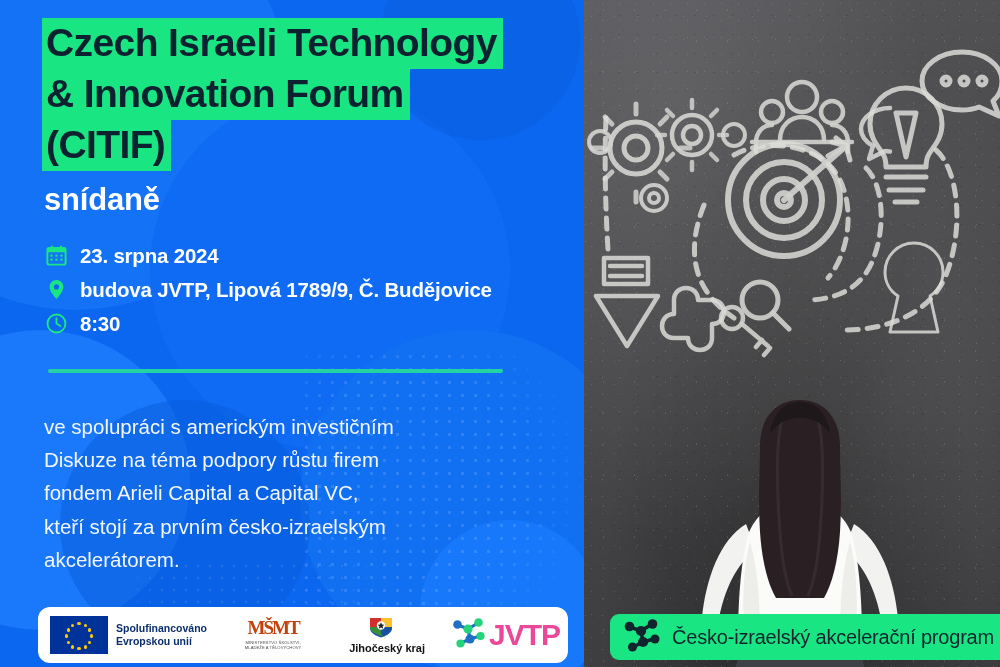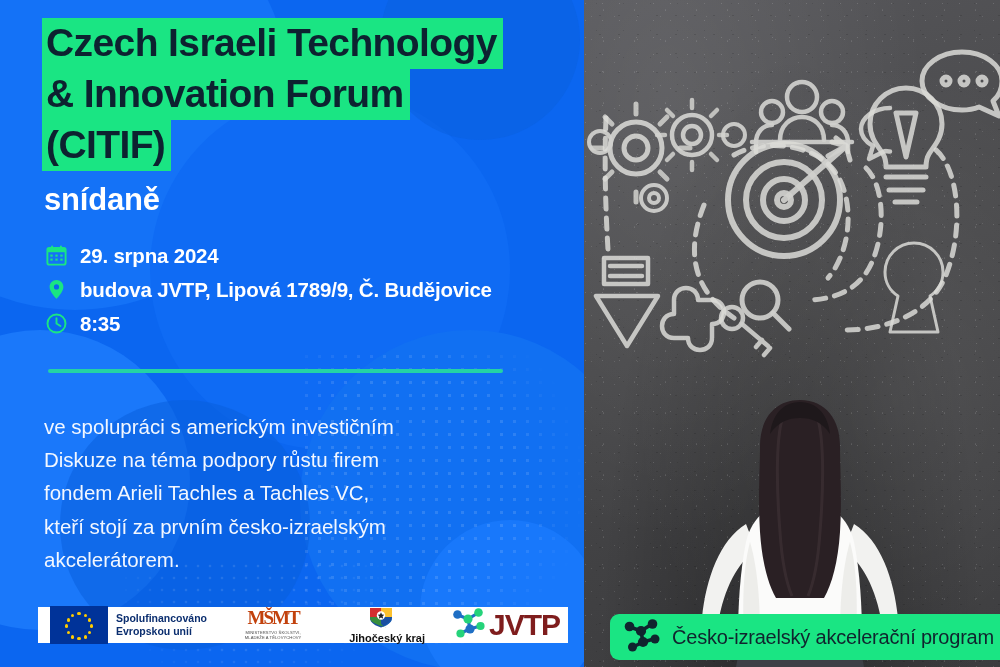--- a/index.html
+++ b/index.html
@@ -61,37 +61,37 @@
 
   .divider { position:absolute; left:48px; top:369px; width:455px; height:4px;
              background:#24d3a4; border-radius:2px; }
 
   
   .desc { position:absolute; left:44px; top:410px; width:470px;
           color:#f2f7ff; font-size:20.5px; line-height:1.62; font-weight:400; }
 
   
   .logo-bar {
-    position:absolute; left:38px; top:607px; width:530px; height:36px;
-    background:#fff; border-radius:0; display:flex; align-items:center;
+    position:absolute; left:38px; top:607px; width:530px; height:56px;
+    background:#fff; border-radius:12px; display:flex; align-items:center;
     padding:8px 8px; gap:0px;
   }
   .logo-eu { display:flex; align-items:center; gap:8px; margin-left:4px; }
   .eu-flag { position:relative; width:58px; height:38px; background:#003399; flex:0 0 58px; }
   .eu-star { position:absolute; width:3.4px; height:3.4px; background:#FFCC00; border-radius:50%; }
   .eu-text { font-size:10.5px; line-height:1.28; color:#0b2e6f; font-weight:700; white-space:nowrap; }
   .logo-msmt { margin-left:30px; text-align:center; width:86px; }
   .msmt-mark { font-size:19px; font-weight:700; color:#c2410c; letter-spacing:-2px; line-height:.9;
                font-family:"Liberation Serif", serif; }
   .msmt-sub { font-size:4.1px; color:#4a4a4a; line-height:1.35; margin-top:3px; letter-spacing:.1px; }
   .logo-kraj { margin-left:28px; text-align:center; width:96px; }
   .kraj-shield { width:26px; height:22px; margin:0 auto 2px; position:relative; }
   .kraj-text { font-size:11px; font-weight:700; color:#111; white-space:nowrap;margin-left:12px; }
   .logo-jvtp { margin-left:26px; display:flex; align-items:center; gap:2px; }
-  .jvtp-text { font-size:30px; font-weight:700; color:#7f1d1d; letter-spacing:-1px;
+  .jvtp-text { font-size:30px; font-weight:700; color:#ec4899; letter-spacing:-1px;
                font-family:"Liberation Sans", sans-serif; }
 
   
   .photo-panel { position:absolute; left:584px; top:0; width:416px; height:667px; overflow:hidden;
                  background:#4a4a48; }
   .chalk-bg {
     position:absolute; inset:0;
     background:
       radial-gradient(ellipse at 20% 15%, rgba(255,255,255,.09), transparent 55%),
       radial-gradient(ellipse at 75% 60%, rgba(255,255,255,.07), transparent 60%),
@@ -159,50 +159,50 @@
           <g fill="#1ae583">
             <rect x="5.6" y="11" width="2.4" height="2.2"></rect>
               <rect x="10.8" y="11" width="2.4" height="2.2"></rect>
             <rect x="16" y="11" width="2.4" height="2.2"></rect>
             <rect x="5.6" y="15.2" width="2.4" height="2.2"></rect>
               <rect x="10.8" y="15.2" width="2.4" height="2.2"></rect>
             <rect x="16" y="15.2" width="2.4" height="2.2"></rect>
           </g>
         </svg>
       </span>
-      <span class="detail-tx">29. srpna 2024</span>
+      <span class="detail-tx">23. srpna 2024</span>
     </div>
 
     <div class="detail-row">
       <span class="detail-ic">
         <svg width="23" height="23" viewBox="0 0 24 24">
           <path d="M12 2.2c-4 0-7.2 3.2-7.2 7.2 0 5.3 7.2 12.4 7.2 12.4s7.2-7.1 7.2-12.4c0-4-3.2-7.2-7.2-7.2z" fill="#1ae583"></path>
           <circle cx="12" cy="9.3" r="2.7" fill="#0b66f0"></circle>
         </svg>
       </span>
       <span class="detail-tx">budova JVTP, Lipová 1789/9, Č. Budějovice</span>
     </div>
 
     <div class="detail-row">
       <span class="detail-ic">
         <svg width="23" height="23" viewBox="0 0 24 24">
           <circle cx="12" cy="12" r="9.4" fill="none" stroke="#1ae583" stroke-width="2"></circle>
           <path d="M12 6.4V12l4.1 2.6" fill="none" stroke="#1ae583" stroke-width="2" stroke-linecap="round"></path>
         </svg>
       </span>
-      <span class="detail-tx">8:35</span>
+      <span class="detail-tx">8:30</span>
     </div>
   </div>
 
   <div class="divider"></div>
 
   <div class="desc">
     <div>ve spolupráci s americkým investičním</div>
     <div>Diskuze na téma podpory růstu firem</div>
-    <div>fondem Arieli Tachles a Tachles VC,</div>
+    <div>fondem Arieli Capital a Capital VC,</div>
     <div>kteří stojí za prvním česko-izraelským</div>
     <div>akcelerátorem.</div>
   </div>
 
   <div class="logo-bar">
 
     <div class="logo-eu">
       <span class="eu-flag">
         <i class="eu-star" style="left:27.3px;top:6px"></i>
         <i class="eu-star" style="left:33.5px;top:7.6px"></i>

